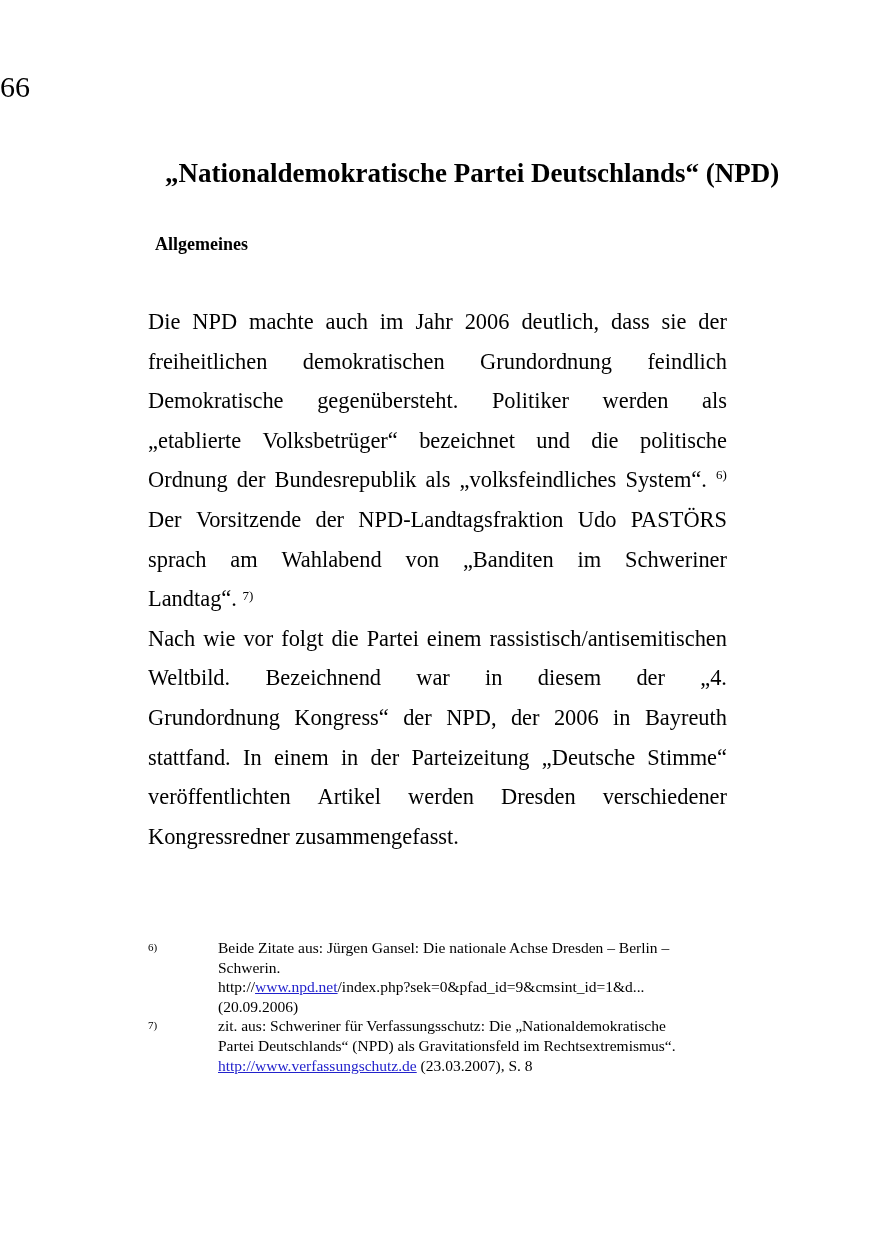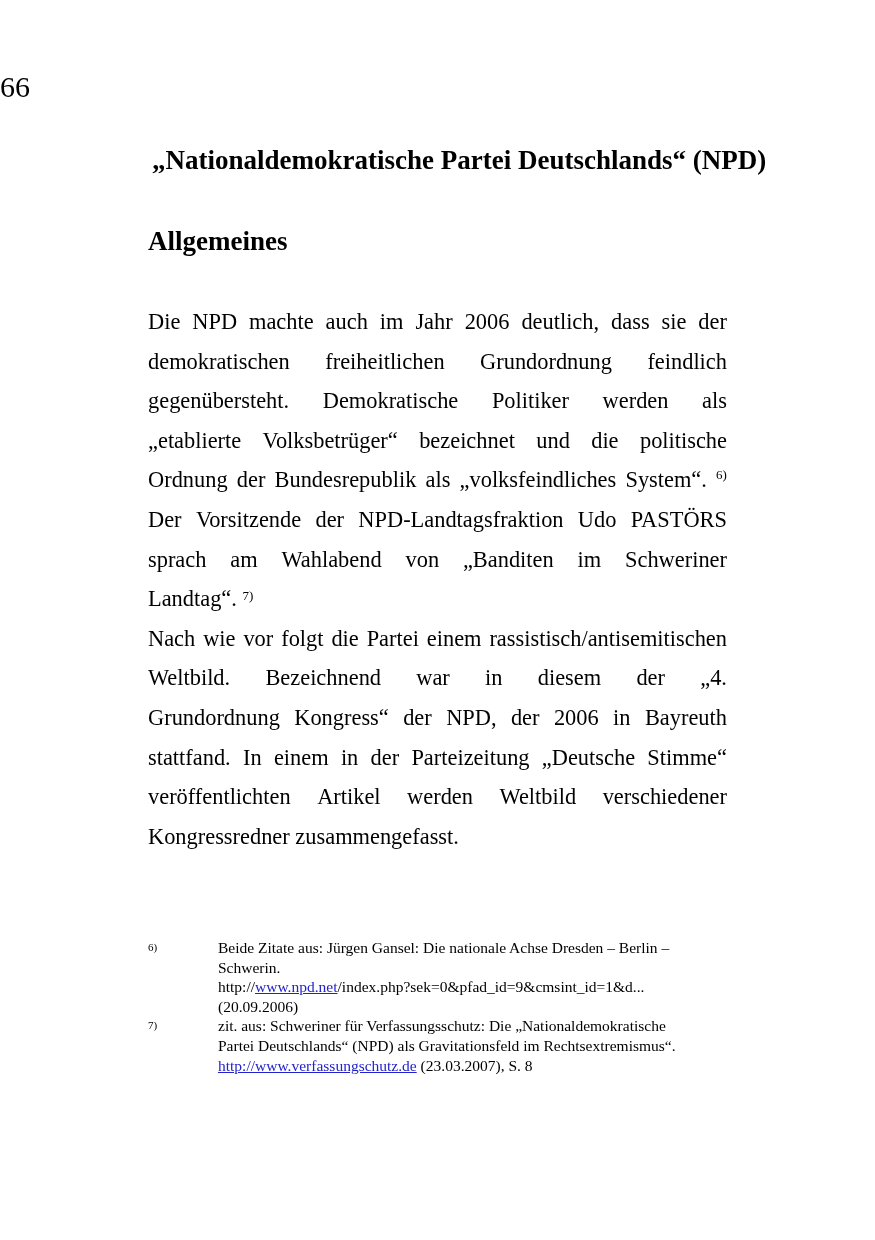--- a/index.html
+++ b/index.html
@@ -23,32 +23,32 @@
     width: 100%;
     text-align: left;
     font-size: 30px;
     line-height: 1;
   }
   .doc-title {
     position: absolute;
     top: 143px;
     left: 148px;
     width: 600px;
-    margin: 4px;
+    margin: 17px;
     font-size: 27px;
     font-weight: bold;
     line-height: 1;
     white-space: nowrap;
   }
   .section-heading {
     position: absolute;
     top: 228px;
     left: 148px;
-    margin: 0;
-    font-size: 27px;
+    margin: 7px;
+    font-size: 18px;
     font-weight: bold;
     line-height: 1;
   }
   .body-text {
     position: absolute;
     top: 302px;
     left: 148px;
     width: 579px;
     font-size: 22.4px;
     line-height: 39.6px;
@@ -114,28 +114,28 @@
           <span class="tok">auch</span>
           <span class="tok">im</span>
           <span class="tok">Jahr</span>
           <span class="tok">2006</span>
           <span class="tok">deutlich,</span>
           <span class="tok">dass</span>
           <span class="tok">sie</span>
           <span class="tok">der</span>
         </div>
         <div class="line j">
+          <span class="tok">freiheitlichen</span>
           <span class="tok">demokratischen</span>
-          <span class="tok">freiheitlichen</span>
           <span class="tok">Grundordnung</span>
           <span class="tok">feindlich</span>
         </div>
         <div class="line j">
+          <span class="tok">Demokratische</span>
           <span class="tok">gegenübersteht.</span>
-          <span class="tok">Demokratische</span>
           <span class="tok">Politiker</span>
           <span class="tok">werden</span>
           <span class="tok">als</span>
         </div>
         <div class="line j">
           <span class="tok">„etablierte</span>
           <span class="tok">Volksbetrüger“</span>
           <span class="tok">bezeichnet</span>
           <span class="tok">und</span>
           <span class="tok">die</span>
@@ -206,21 +206,21 @@
           <span class="tok">in</span>
           <span class="tok">der</span>
           <span class="tok">Parteizeitung</span>
           <span class="tok">„Deutsche</span>
           <span class="tok">Stimme“</span>
         </div>
         <div class="line j">
           <span class="tok">veröffentlichten</span>
           <span class="tok">Artikel</span>
           <span class="tok">werden</span>
-          <span class="tok">Weltbild</span>
+          <span class="tok">Dresden</span>
           <span class="tok">verschiedener</span>
         </div>
         <div class="line"><span class="seg">Kongressredner zusammengefasst.</span></div>
       </div>
     </div>
   <div class="footnotes" id="footnotes">
       <div class="footnote">
         <div class="fn-marker">6)</div>
         <div class="fn-body">
           <div class="fn-line"><span>Beide Zitate aus: Jürgen Gansel: Die nationale Achse Dresden – Berlin –</span></div>

